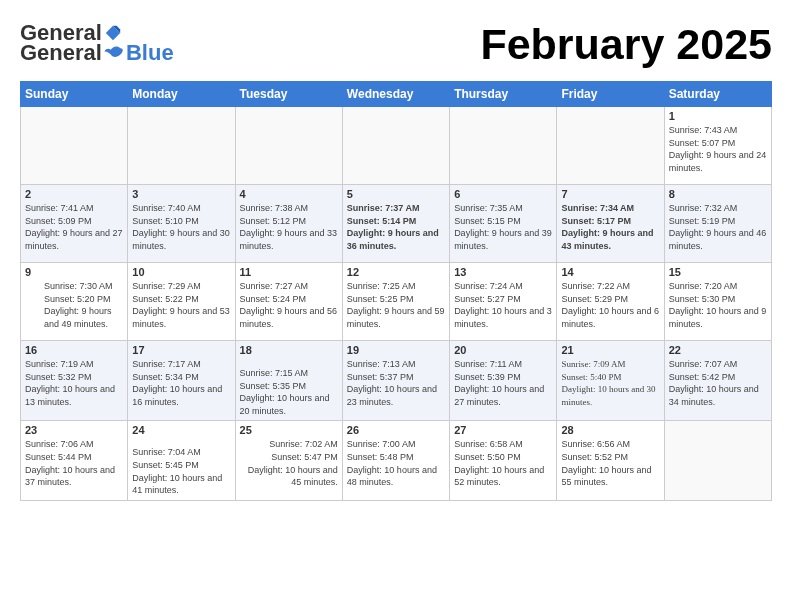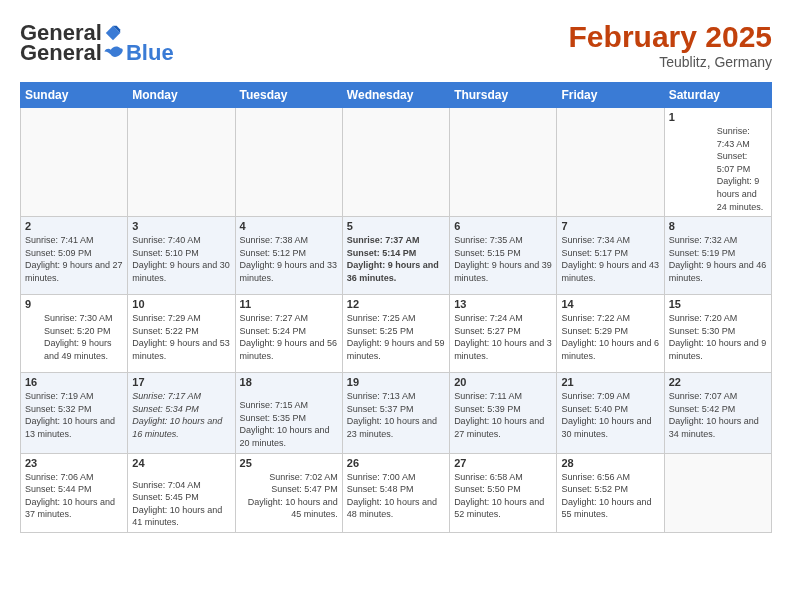--- a/index.html
+++ b/index.html
@@ -37,23 +37,23 @@
     .logo-blue { color: #3a7bd5; }
     .logo-icon {
       width: 18px;
       height: 18px;
       margin-left: 2px;
     }
     .title-block {
       text-align: right;
     }
     .month-title {
-      font-size: 30px;
+      font-size: 43px;
       font-weight: bold;
-      color: #c2410c;
+      color: #000000;
     }
     .location {
       font-size: 14px;
       color: #555;
     }
     .calendar {
       width: 100%;
       border-collapse: collapse;
       table-layout: fixed;
     }
@@ -110,21 +110,20 @@
       <div style="display:flex;align-items:center;margin-top:-6px;">
         <span class="logo-general" style="font-size:22px;font-weight:bold;color:#333;">General</span>
         <svg width="20" height="16" viewBox="0 0 24 20" style="margin:0 2px;">
           <path d="M20 4 C16 0 10 2 8 6 C6 4 2 4 0 8 C4 8 6 10 8 12 C10 16 16 16 20 12 C24 8 24 4 20 4Z" fill="#3a7bd5"></path>
         </svg>
         <span class="logo-blue" style="font-size:22px;font-weight:bold;color:#3a7bd5;">Blue</span>
       </div>
     </div>
     <div class="title-block">
       <div class="month-title">February 2025</div>
-      <div class="location">Teublitz, Germany</div>
     </div>
   </div>
 
   <table class="calendar">
     <thead>
       <tr>
         <th>Sunday</th>
         <th>Monday</th>
         <th>Tuesday</th>
         <th>Wednesday</th>
@@ -136,21 +135,21 @@
     <tbody id="calendar-body">
     <tr>
           <td class="empty-cell"></td>
           <td class="empty-cell"></td>
           <td class="empty-cell"></td>
           <td class="empty-cell"></td>
           <td class="empty-cell"></td>
           <td class="empty-cell"></td>
           <td>
             <span class="day-number">1</span>
-            <div class="day-info" style="white-space: pre-line; margin-left: 48px;">Sunrise: 7:43 AM
+            <div class="day-info" style="white-space: pre-line;">Sunrise: 7:43 AM
 Sunset: 5:07 PM
 Daylight: 9 hours and 24 minutes.</div>
           </td>
         </tr>
         <tr class="alt-row">
           <td>
             <span class="day-number">2</span>
             <div class="day-info" style="white-space: pre-line;">Sunrise: 7:41 AM
 Sunset: 5:09 PM
 Daylight: 9 hours and 27 minutes.</div>
@@ -174,21 +173,21 @@
 Daylight: 9 hours and 36 minutes.</div>
           </td>
           <td>
             <span class="day-number">6</span>
             <div class="day-info" style="white-space: pre-line;">Sunrise: 7:35 AM
 Sunset: 5:15 PM
 Daylight: 9 hours and 39 minutes.</div>
           </td>
           <td>
             <span class="day-number">7</span>
-            <div class="day-info" style="white-space: pre-line;">Sunrise: 7:34 AM
+            <div class="day-info" style="white-space: pre-line; font-weight: bold;">Sunrise: 7:34 AM
 Sunset: 5:17 PM
 Daylight: 9 hours and 43 minutes.</div>
           </td>
           <td>
             <span class="day-number">8</span>
             <div class="day-info" style="white-space: pre-line;">Sunrise: 7:32 AM
 Sunset: 5:19 PM
 Daylight: 9 hours and 46 minutes.</div>
           </td>
         </tr>
@@ -238,21 +237,21 @@
         </tr>
         <tr class="alt-row">
           <td>
             <span class="day-number">16</span>
             <div class="day-info" style="white-space: pre-line;">Sunrise: 7:19 AM
 Sunset: 5:32 PM
 Daylight: 10 hours and 13 minutes.</div>
           </td>
           <td>
             <span class="day-number">17</span>
-            <div class="day-info" style="white-space: pre-line; font-style: italic;">Sunrise: 7:17 AM
+            <div class="day-info" style="white-space: pre-line;">Sunrise: 7:17 AM
 Sunset: 5:34 PM
 Daylight: 10 hours and 16 minutes.</div>
           </td>
           <td>
             <span class="day-number">18</span>
             <div class="day-info" style="white-space: pre-line; margin-top: 11px;">Sunrise: 7:15 AM
 Sunset: 5:35 PM
 Daylight: 10 hours and 20 minutes.</div>
           </td>
           <td>
@@ -262,21 +261,21 @@
 Daylight: 10 hours and 23 minutes.</div>
           </td>
           <td>
             <span class="day-number">20</span>
             <div class="day-info" style="white-space: pre-line;">Sunrise: 7:11 AM
 Sunset: 5:39 PM
 Daylight: 10 hours and 27 minutes.</div>
           </td>
           <td>
             <span class="day-number">21</span>
-            <div class="day-info" style="white-space: pre-line;">Sunrise: 7:09 AM
+            <div class="day-info" style="white-space: pre-line; font-family: Liberation Serif, serif;">Sunrise: 7:09 AM
 Sunset: 5:40 PM
 Daylight: 10 hours and 30 minutes.</div>
           </td>
           <td>
             <span class="day-number">22</span>
             <div class="day-info" style="white-space: pre-line;">Sunrise: 7:07 AM
 Sunset: 5:42 PM
 Daylight: 10 hours and 34 minutes.</div>
           </td>
         </tr>

